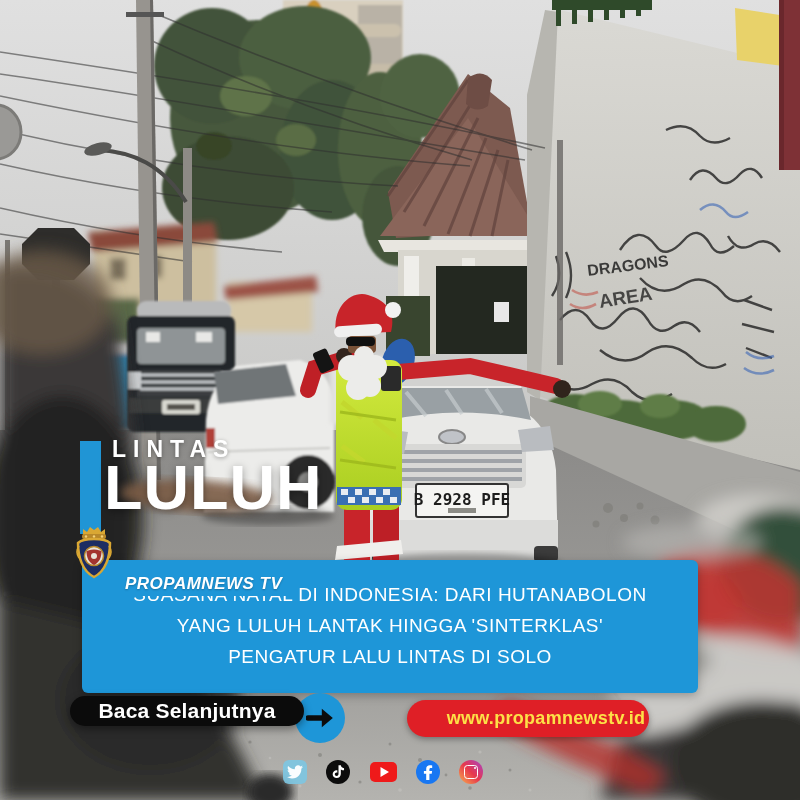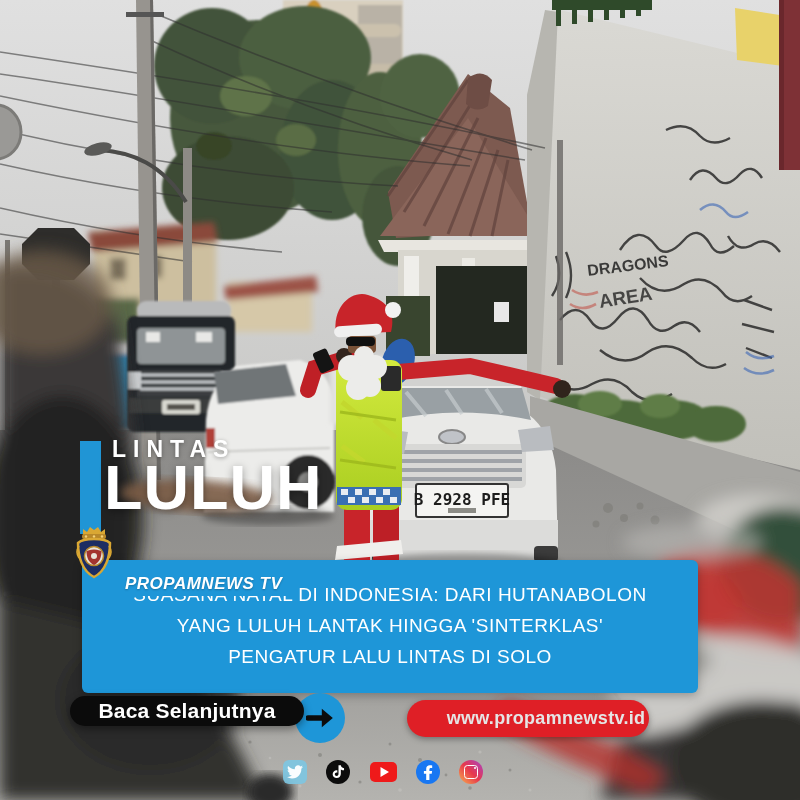--- a/index.html
+++ b/index.html
@@ -24,21 +24,21 @@
                  text-align:center;white-space:pre-line;}
   .read-pill{position:absolute;left:70px;top:696px;width:234px;height:30px;background:#0b0b0b;
              border-radius:21px;display:flex;align-items:center;justify-content:center;z-index:3;
              box-shadow:0 3px 8px rgba(0,0,0,.4);cursor:pointer;}
   .read-pill span{color:#fff;font-size:21px;font-weight:700;letter-spacing:.2px;}
   .arrow-circle{position:absolute;left:295px;top:693px;width:50px;height:50px;border-radius:50%;
                 background:#1e96d8;display:flex;align-items:center;justify-content:center;z-index:2;cursor:pointer;}
   .url-pill{position:absolute;left:407px;top:700px;width:242px;height:37px;background:#df1f26;
             border-radius:19px;display:flex;align-items:center;justify-content:center;z-index:3;
             box-shadow:0 2px 6px rgba(0,0,0,.35);cursor:pointer;}
-  .url-pill span{color:#e5e5e5;font-size:18px;font-weight:700;letter-spacing:.3px;margin-left:36px;}
+  .url-pill span{color:#fde047;font-size:18px;font-weight:700;letter-spacing:.3px;margin-left:36px;}
   .social-row{position:absolute;left:283px;top:760px;width:200px;display:flex;
               justify-content:space-between;align-items:center;z-index:3;}
   .sico{width:24px;height:24px;display:flex;align-items:center;justify-content:center;cursor:pointer;}
   .sico.tw{background:rgba(125,198,226,.9);border-radius:6px;}
   .sico.tk{background:#0c0c0c;border-radius:50%;}
   .sico.yt{width:27px;height:20px;background:#ef1a1a;border-radius:5px;}
   .sico.fb{background:#1877f2;border-radius:50%;}
   .sico.ig{background:linear-gradient(45deg,#f7b14e 0%,#e7374c 50%,#a743c9 100%);border-radius:50%;
            position:relative;}
   .ig-frame{width:12px;height:12px;border:1.8px solid #fff;border-radius:3.5px;position:relative;}

